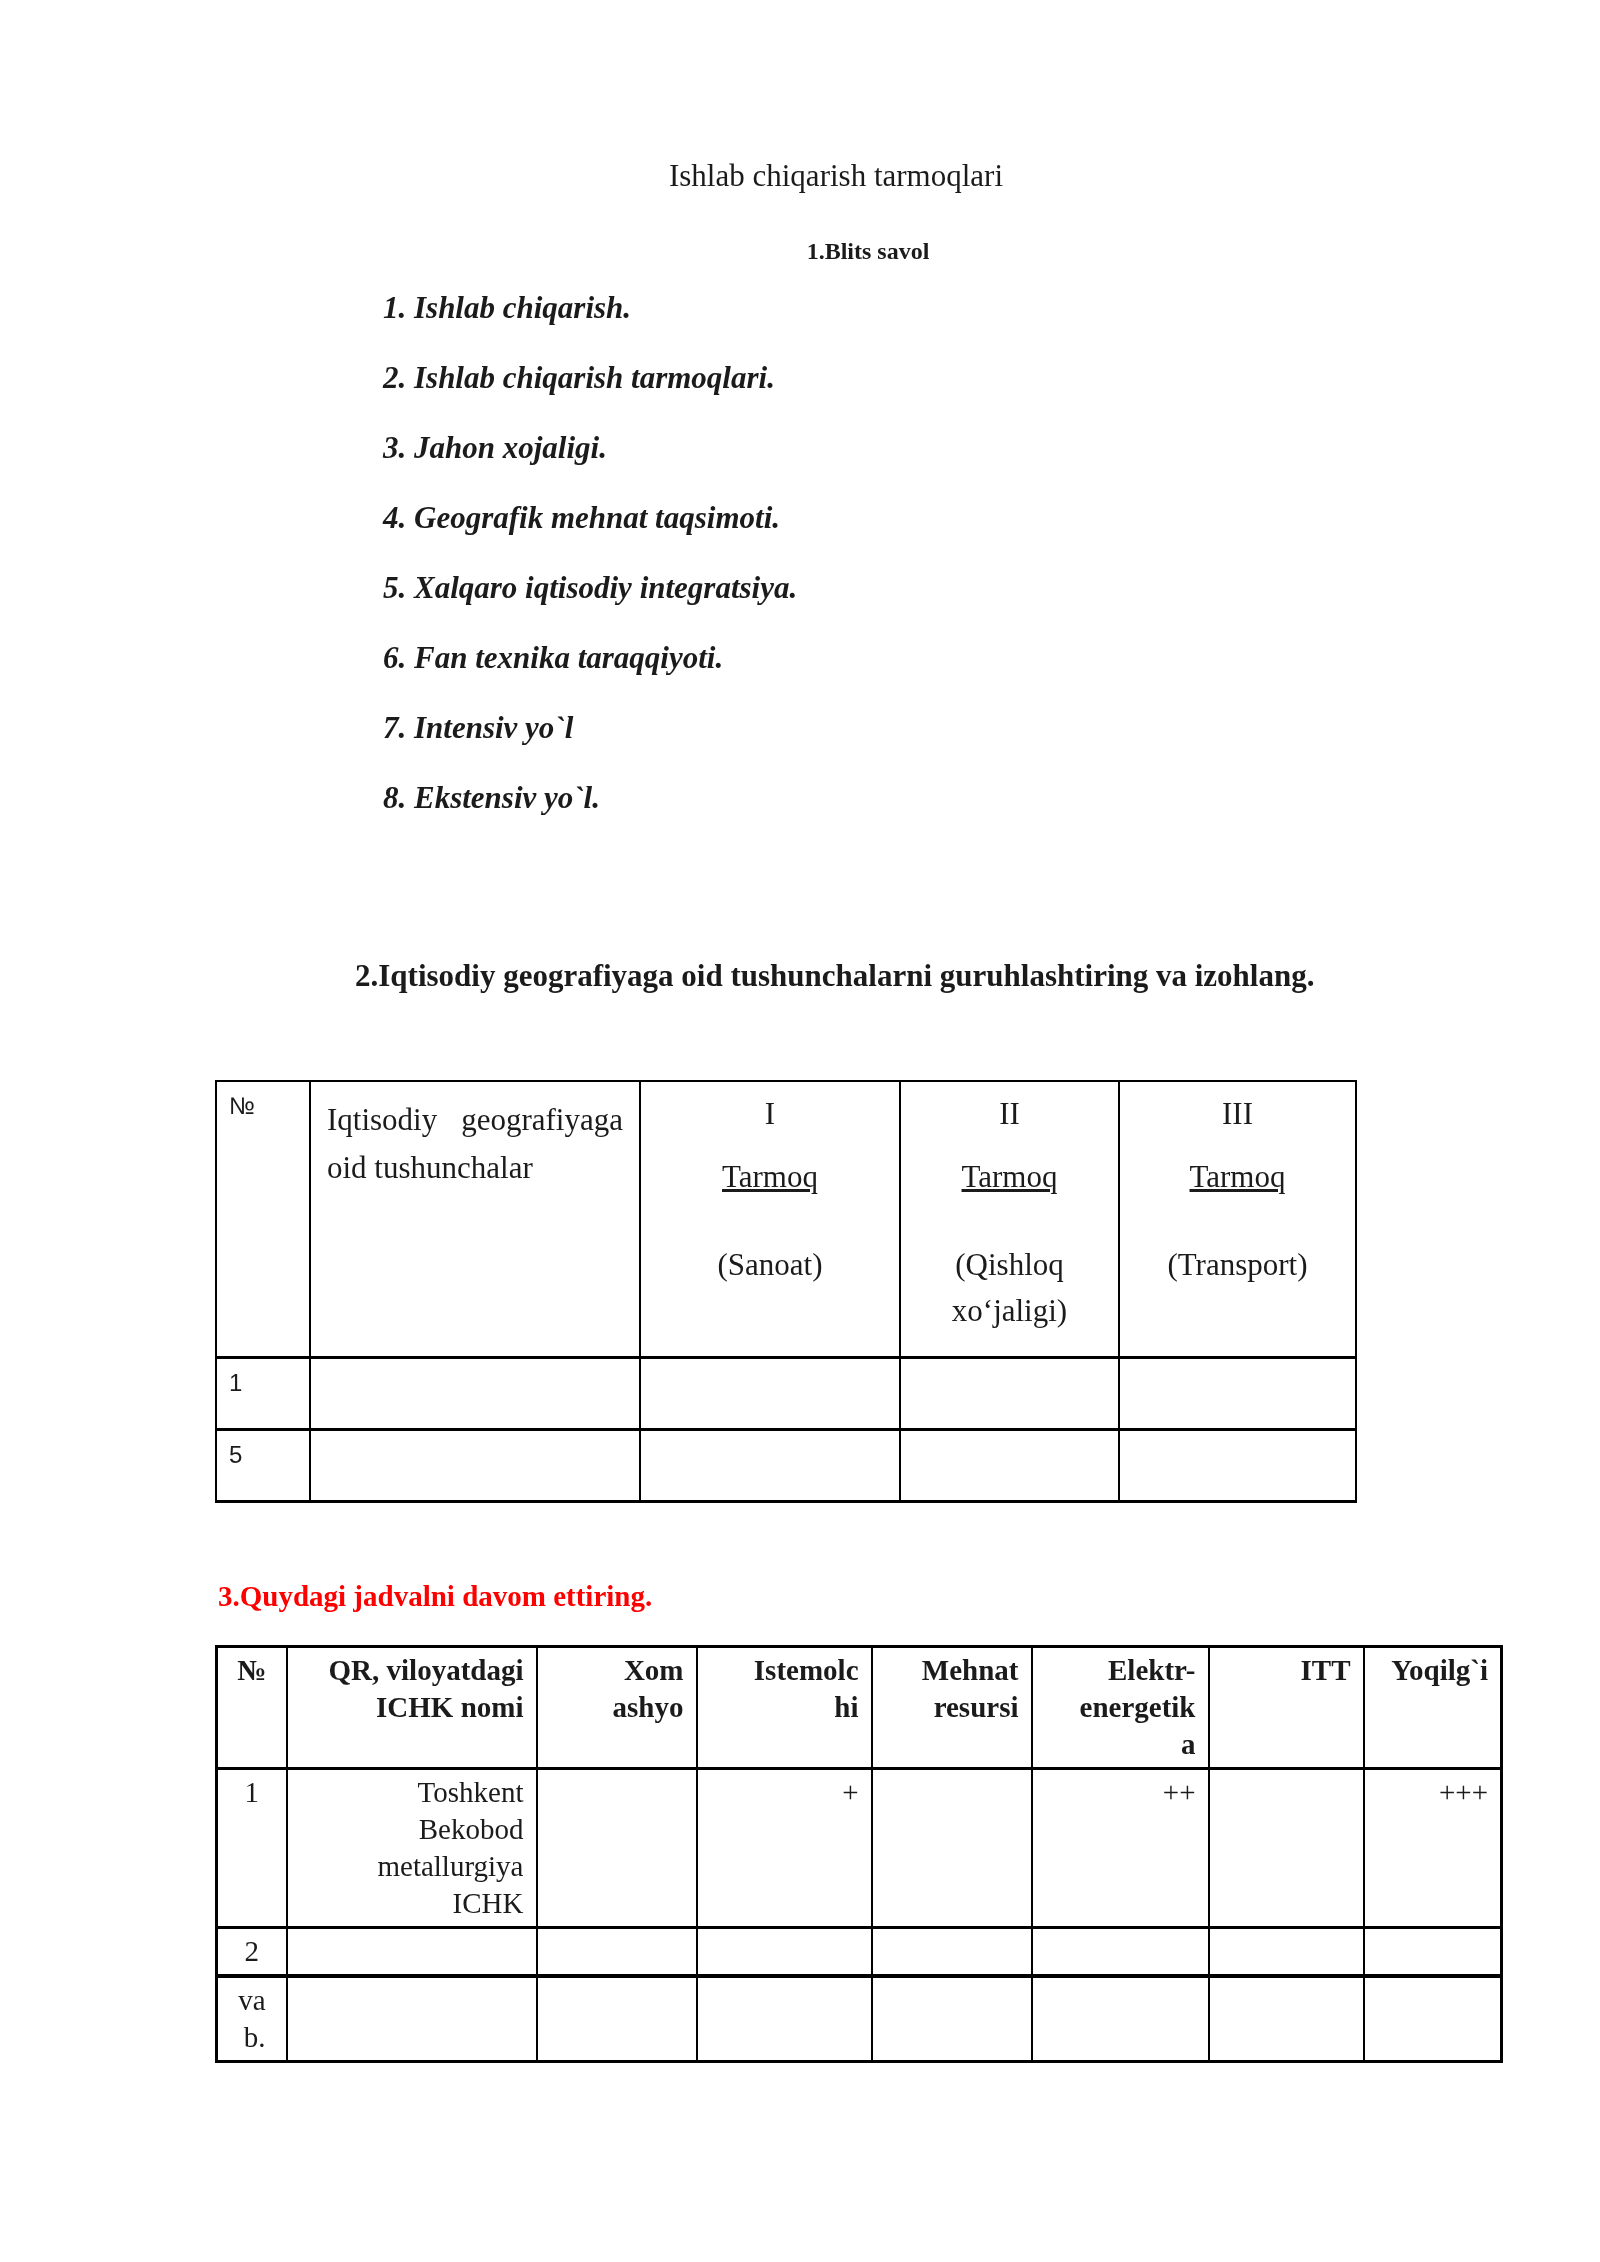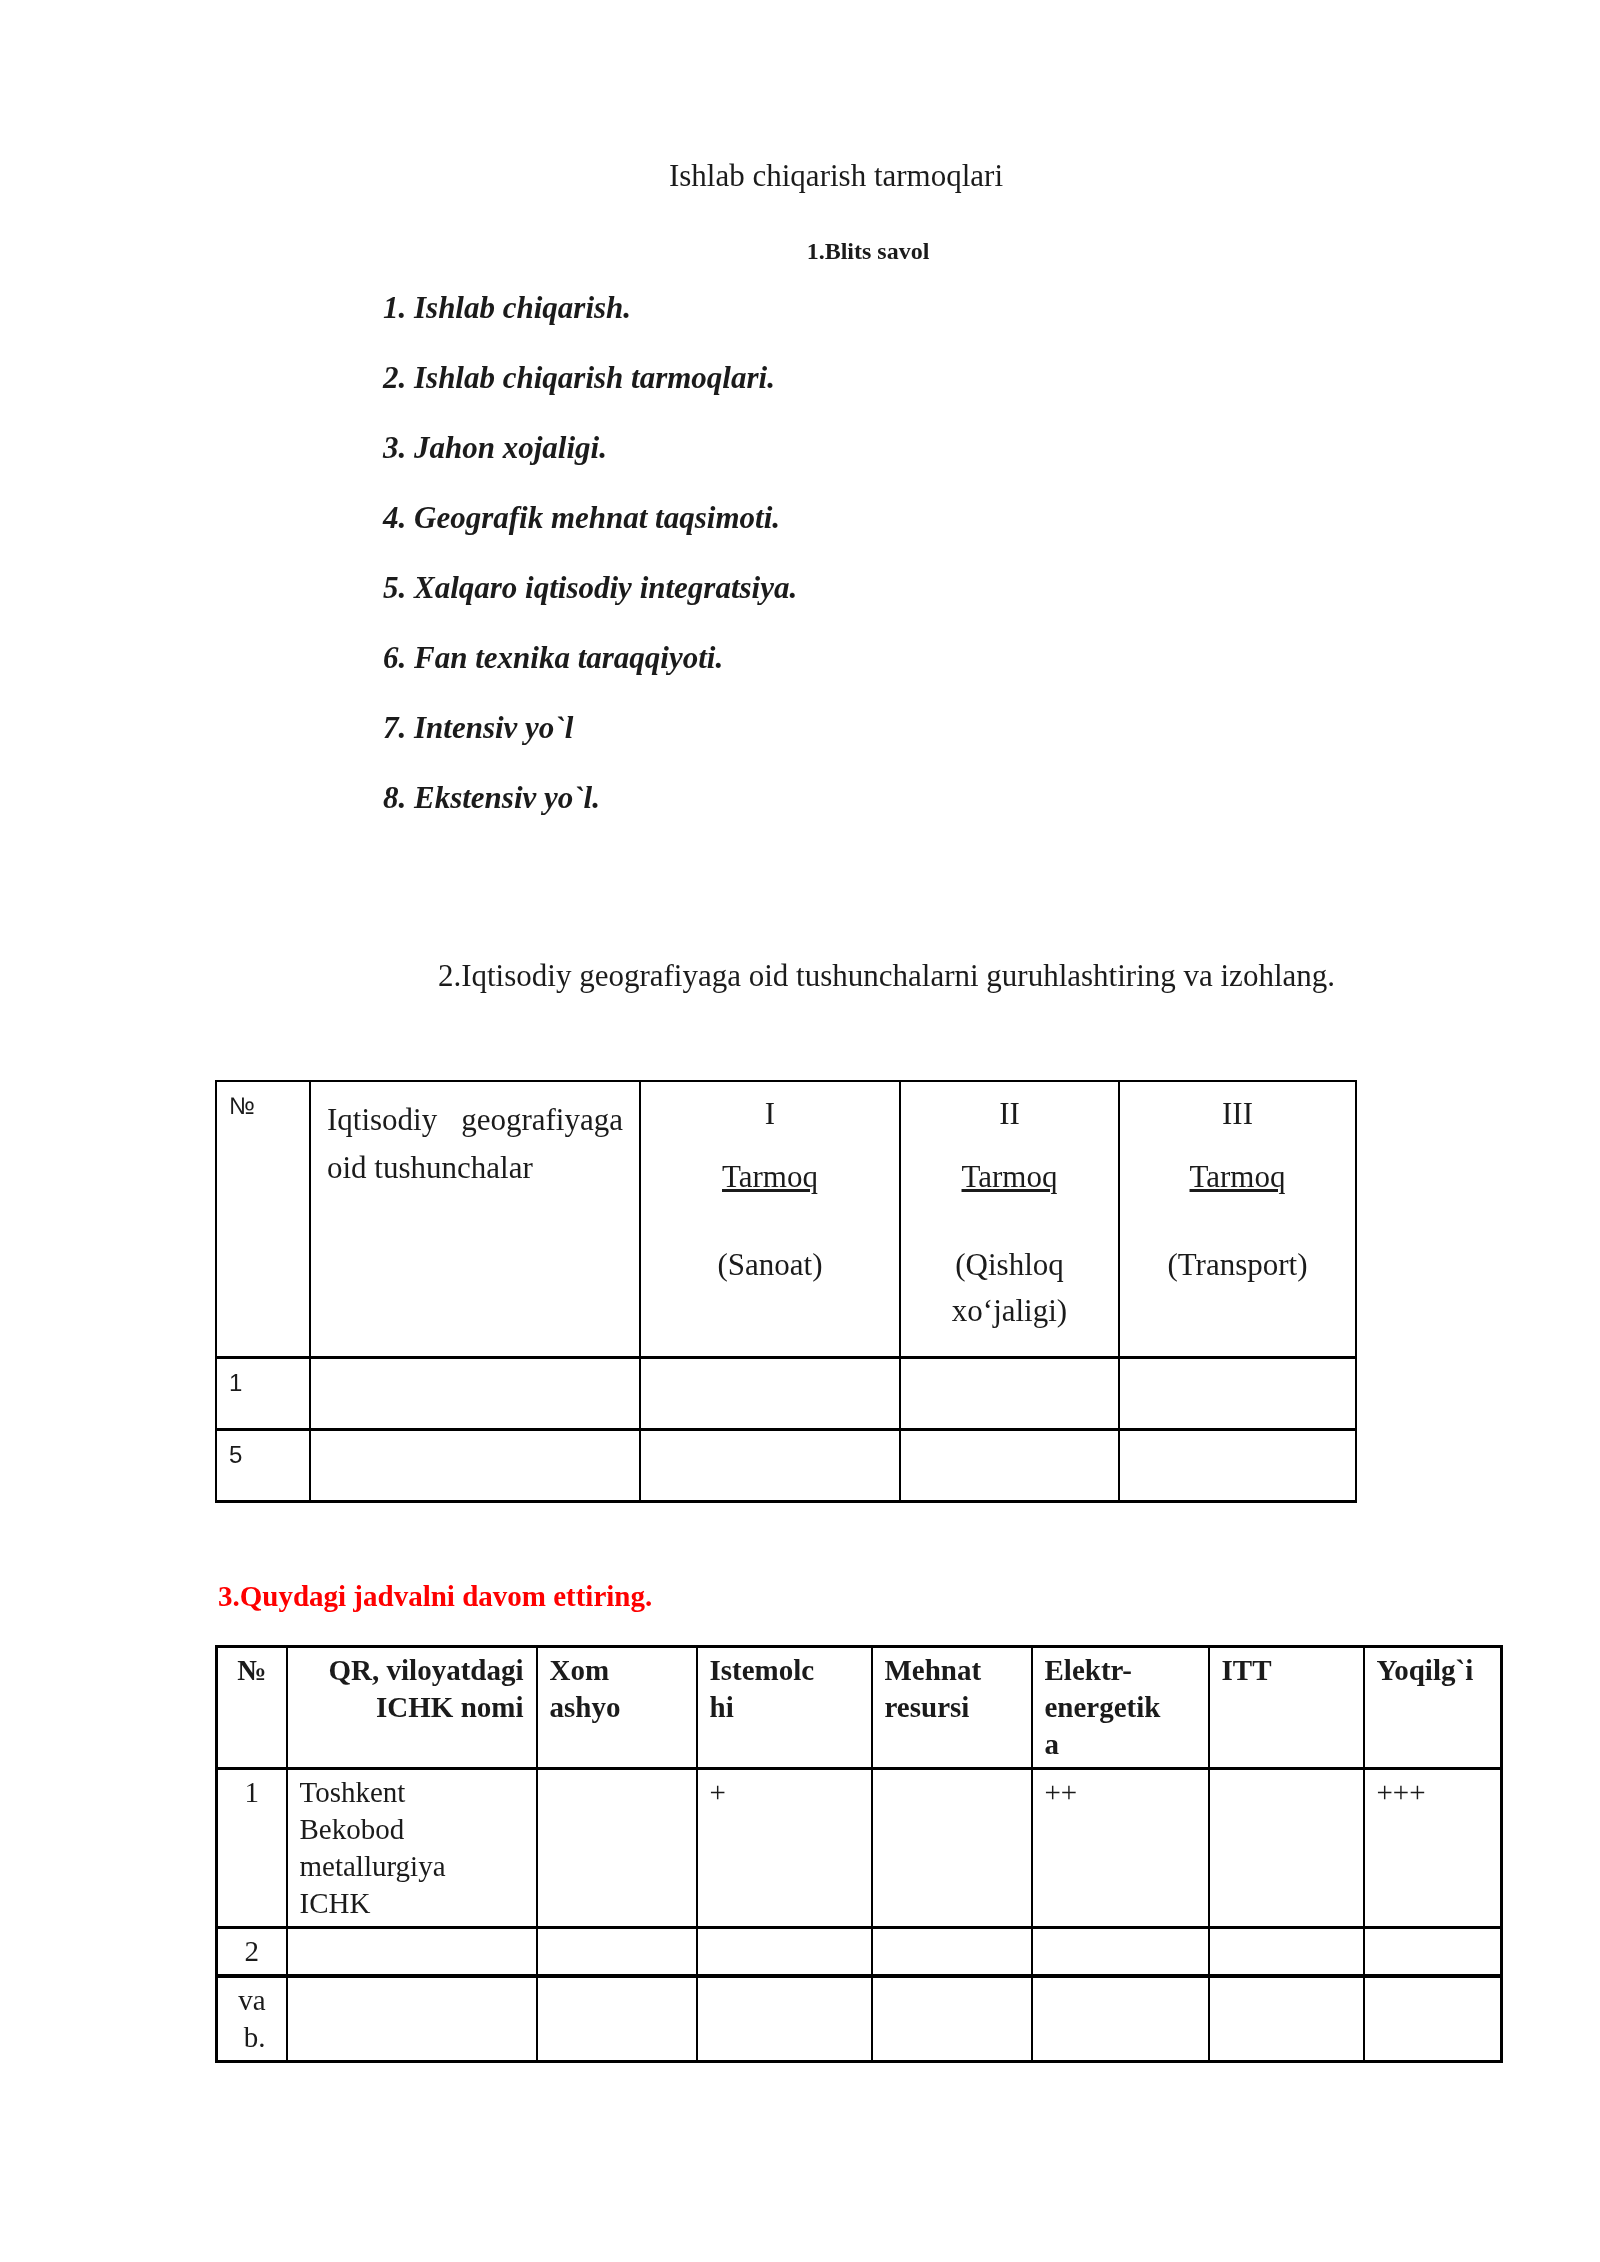--- a/index.html
+++ b/index.html
@@ -17,21 +17,21 @@
     position:absolute; top:238px; left:136px; width:1464px;
     text-align:center; font-size:24px; font-weight:bold;
   }
   .blits-list { position:absolute; top:292px; left:383px; }
   .blits-item {
     font-size:31px; font-style:italic; font-weight:bold;
     line-height:31px; margin-bottom:39px; white-space:nowrap;
   }
   .h2 {
     position:absolute; top:948px; left:355px; width:980px;
-    text-align:right; font-size:31px; font-weight:normal; line-height:55px;
+    text-align:left; font-size:31px; font-weight:bold; line-height:55px;
   }
   
   table { border-collapse:collapse; }
   .t1 { position:absolute; top:1080px; left:215px; border:2px solid #000; border-bottom-width:3px; }
   .t1 td { border:2px solid #000; vertical-align:top; }
   .t1 tr.t1-body td { border-top-width:3px; }
   .t1 .t1-no {
     font-family:"Liberation Sans","DejaVu Sans",sans-serif;
     font-size:24px; padding:10px 6px 6px 12px;
   }
@@ -50,21 +50,21 @@
     font-size:29px; font-weight:bold;
   }
   
   .t2 { position:absolute; top:1645px; left:215px; border:3px solid #000; }
   .t2 td { border:2px solid #000; vertical-align:top; font-size:29px; padding:4px 12px; line-height:37px; }
   .t2 tr.t2-hrow td { font-weight:bold; border-bottom-width:3px; }
   .t2 tr.t2-body td { border-top-width:3px; }
   .t2 tr.t2-last td { border-top-width:4px; }
   .t2 .c { text-align:center; }
   .t2 .l { text-align:right; }
-  .t2 .r { }
+  .t2 .r { text-align:right; }
   .t2 tr.t2-hrow { height:116px; }
   .t2 tr.t2-r1 { height:150px; }
   .t2 tr.t2-r2 { height:46px; }
   .t2 tr.t2-last { height:84px; }
   .wrap-narrow-ist { display:inline-block; max-width:119px; overflow-wrap:break-word; }
   .wrap-narrow-ele { display:inline-block; max-width:118px; overflow-wrap:break-word; }
   .wrap-name { display:inline-block; max-width:178px; overflow-wrap:break-word; }
   .vab { display:inline-block; max-width:44px; }
 </style>
 </head>

